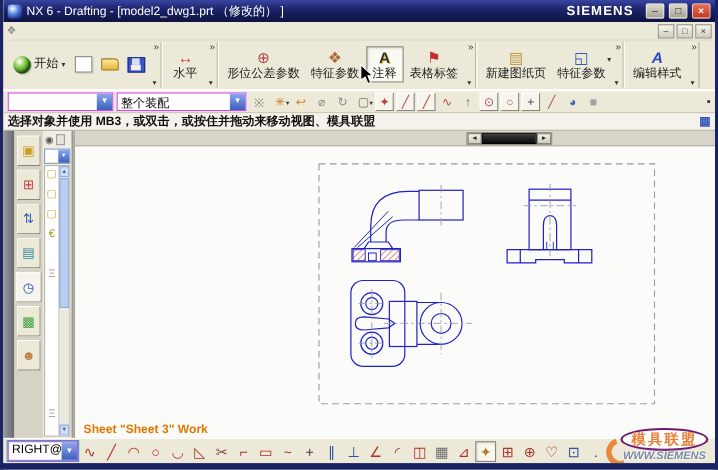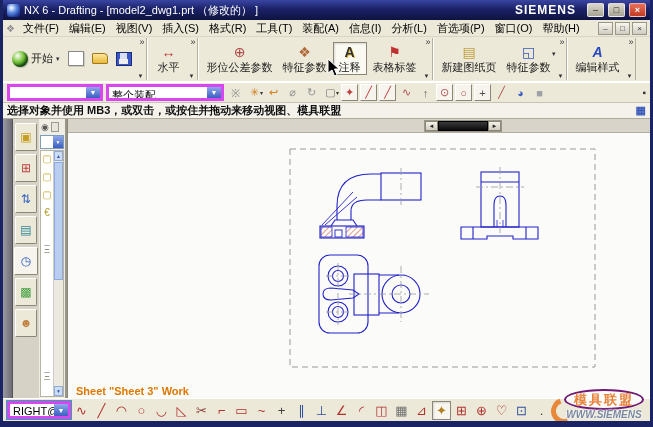--- a/index.html
+++ b/index.html
@@ -37,21 +37,21 @@
 [data-icon="start"]{width:16px;height:16px;border-radius:50%;background:radial-gradient(circle at 35% 30%,#fff,#7ac43a 40%,#2a7a1a 70%,#14521a);box-shadow:inset -2px -2px 2px #00000066,1px 1px 1px #00000033}
 [data-icon="new"]{width:12px;height:15px;background:#fff;border:1px solid #888;box-shadow:1px 1px 0 #00000022}
 [data-icon="open"]{width:16px;height:11px;background:linear-gradient(#ffe79a,#e8b83a);border:1px solid #a07818;border-radius:1px 4px 1px 1px}
 [data-icon="save"]{width:14px;height:14px;background:#3a57c8;border:1px solid #1c2c78;position:relative}
 [data-icon="save"]::after{content:"";position:absolute;left:3px;top:0;width:7px;height:6px;background:#d8e0f8}
 [data-icon="save"]::before{content:"";position:absolute;left:2px;bottom:1px;width:9px;height:5px;background:#eee}
 [data-icon="note"]{font-weight:bold;text-shadow:1px 1px 0 #e8c040}
 [data-icon="editstyle"]{font-weight:bold;font-style:italic}
 
 #toolbar2{height:21px;background:#ece9d8;display:flex;align-items:center;gap:3px;padding:0 4px;border-top:1px solid #fff;border-bottom:1px solid #c8c4b4}
-.combo{display:flex;height:17px;border:3px solid #d946ef;background:#fff}
+.combo{display:flex;height:17px;border:1px solid #d946ef;background:#fff}
 .combo-val{font-size:11px;padding:1px 3px;flex:1;white-space:nowrap;overflow:hidden}
 .combo-btn{width:14px;background:linear-gradient(#8fa8ec,#3a5fc0);color:#fff;font-size:7px;display:flex;align-items:center;justify-content:center}
 #combo-filter{width:96px}#combo-scope{width:118px}
 .mini-ico{width:17px;height:17px;display:flex;align-items:center;justify-content:center;font-size:11px}
 .mini-ico.boxed{border:1px solid;border-color:#fff #8a8678 #8a8678 #fff;background:#f6f4ec}
 .mini-caret{font-size:6px;color:#333;margin-left:-3px}
 .mini-caret:empty{display:none}
 .ovf-dot{margin-left:auto;font-size:10px;color:#333;line-height:6px}
 
 #promptbar{height:16px;background:#f4f2ea;border-bottom:1px solid #b0ac9c;display:flex;align-items:center;font-size:11px;font-weight:bold;color:#101010;padding:0 4px;gap:4px}
@@ -105,35 +105,20 @@
     <span id="app-icon"></span>
     <span class="title-text">NX 6 - Drafting - [model2_dwg1.prt （修改的） ]</span>
     <span class="brand">SIEMENS</span>
     <button class="wbtn">–</button>
     <button class="wbtn">□</button>
     <button class="wbtn close">×</button>
   </div>
 
   <div id="menubar">
     <span id="doc-icon">❖</span>
-    <span style="display:flex">
-
-    <span class="menu-item">文件(F)</span>
-        <span class="menu-item">编辑(E)</span>
-        <span class="menu-item">视图(V)</span>
-        <span class="menu-item">插入(S)</span>
-        <span class="menu-item">格式(R)</span>
-        <span class="menu-item">工具(T)</span>
-        <span class="menu-item">装配(A)</span>
-        <span class="menu-item">信息(I)</span>
-        <span class="menu-item">分析(L)</span>
-        <span class="menu-item">首选项(P)</span>
-        <span class="menu-item">窗口(O)</span>
-        <span class="menu-item">帮助(H)</span>
-      </span>
     <span class="mb-spacer"></span>
     <button class="doc-btn">–</button>
     <button class="doc-btn">□</button>
     <button class="doc-btn">×</button>
   </div>
 
   <div id="toolbar1">
     <div class="tgroup row">
       <div class="tbtns">
 

